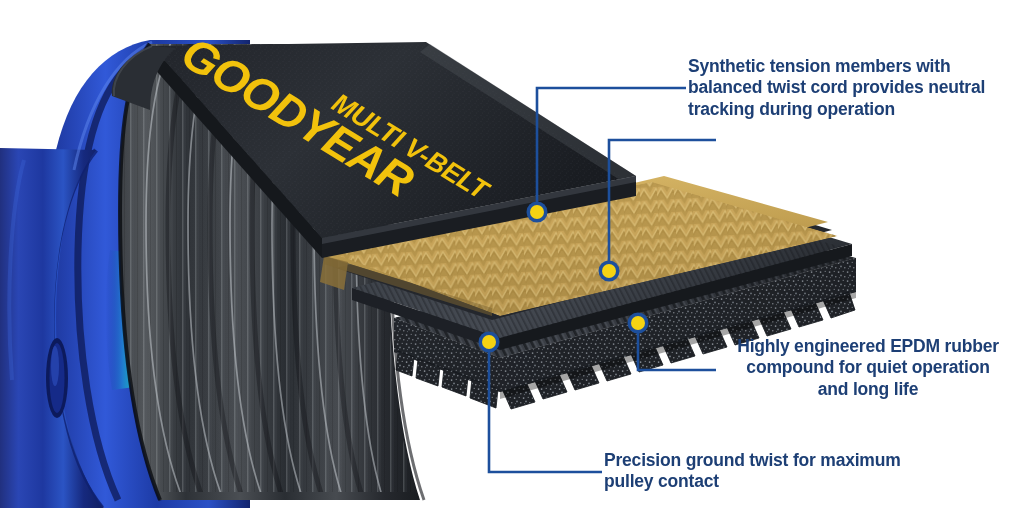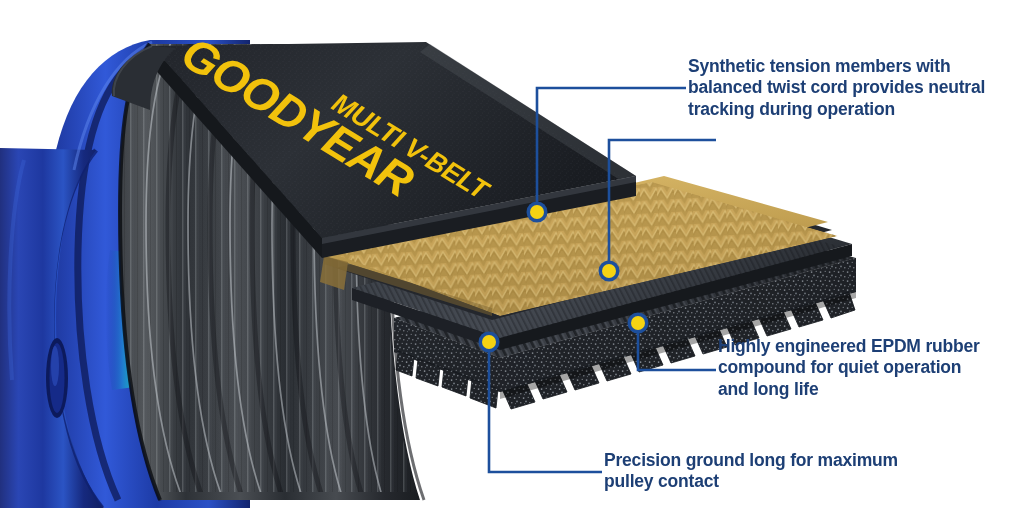--- a/index.html
+++ b/index.html
@@ -20,21 +20,21 @@
     font-family:"Liberation Sans",sans-serif;
     font-weight:bold;
     font-size:17.5px;
     line-height:1.22;
     letter-spacing:-0.2px;
     white-space:pre-line;
     text-rendering:optimizeLegibility;
   }
   #co-tension{ left:688px; top:56px;  width:340px; }
   #co-adhesion{left:718px; top:126px; width:306px; }
-  #co-epdm{    left:718px; top:336px; width:300px; }
+  #co-epdm{    left:718px; top:336px; width:300px;text-align:center; }
   #co-ribs{    left:604px; top:450px; width:340px; }
 
   .hidden-label{position:absolute;width:1px;height:1px;overflow:hidden;clip:rect(0 0 0 0);}
 </style>
 </head>
 <body>
 
 <div id="stage">
 
   <span class="hidden-label">Goodyear Multi V-Belt cutaway construction diagram</span>
@@ -356,16 +356,16 @@
 
   <div class="callout" id="co-tension">Synthetic tension members with
 balanced twist cord provides neutral
 tracking during operation</div>
 
 
   <div class="callout" id="co-epdm">Highly engineered EPDM rubber
 compound for quiet operation
 and long life</div>
 
-  <div class="callout" id="co-ribs">Precision ground long for maximum
+  <div class="callout" id="co-ribs">Precision ground twist for maximum
 pulley contact</div>
 
 </div>
 
 </body></html>

